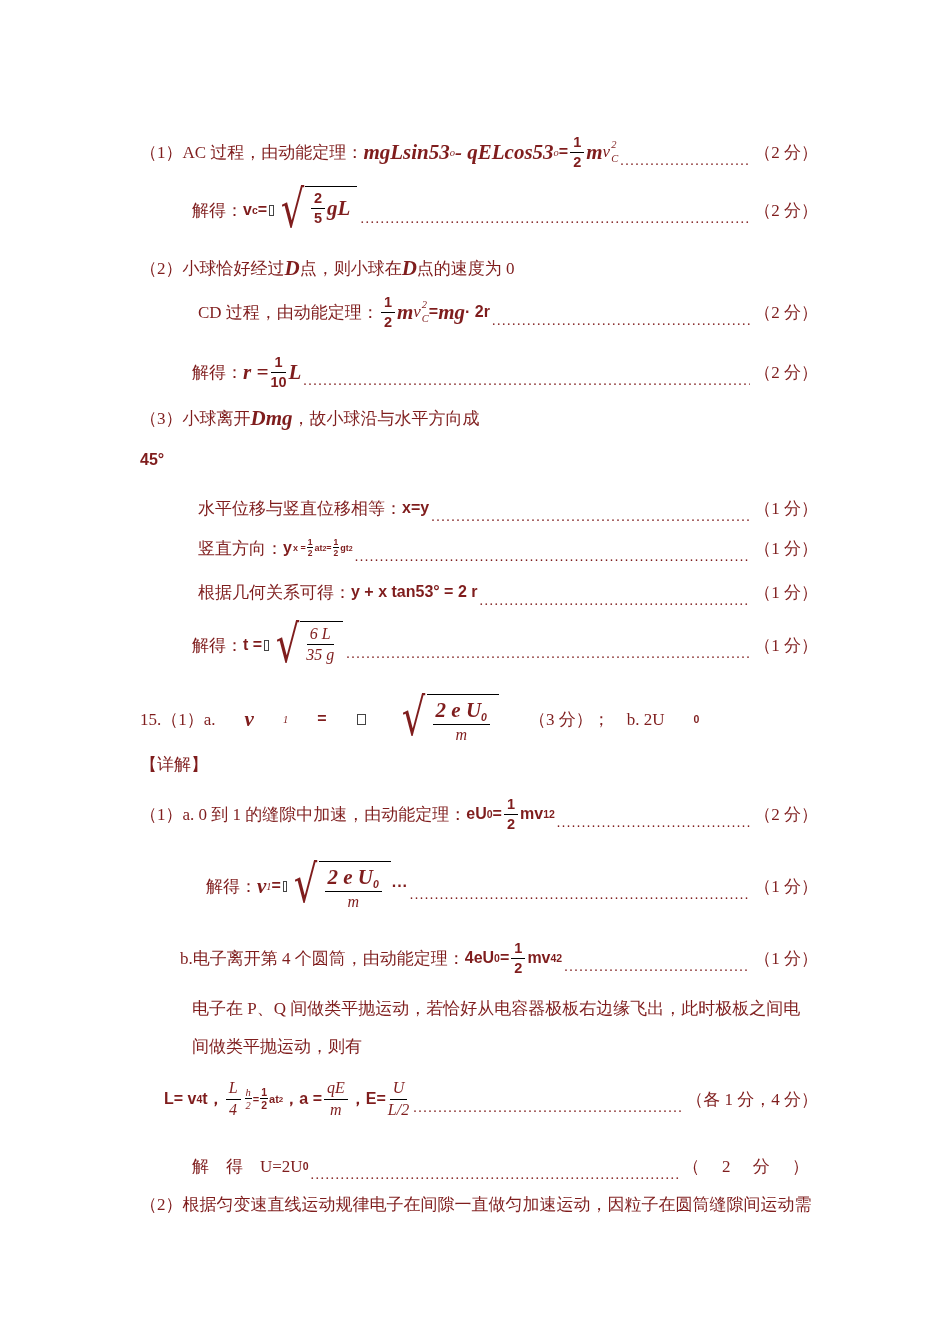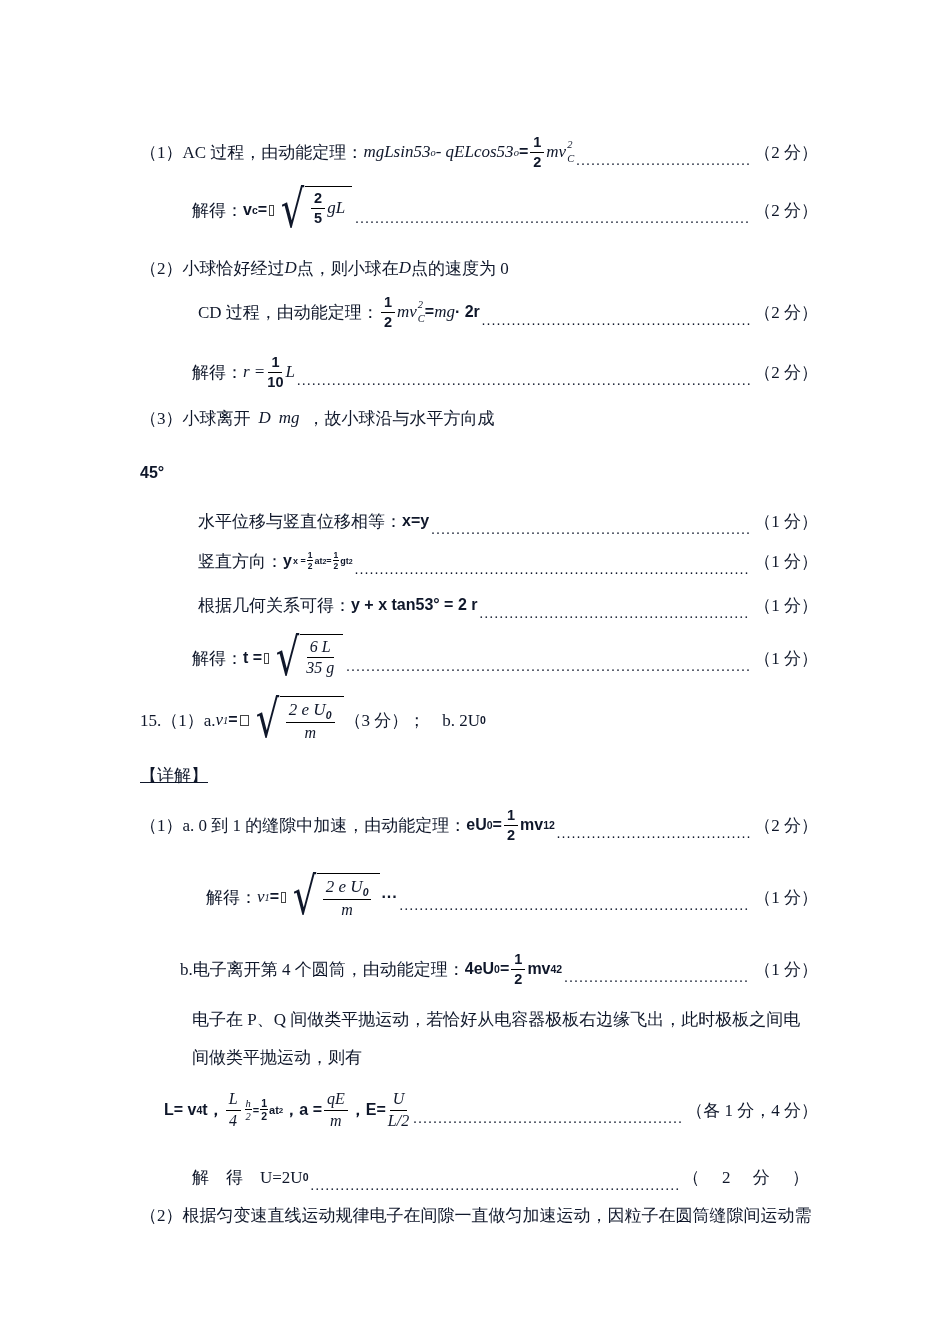--- a/index.html
+++ b/index.html
@@ -19,47 +19,47 @@
     display:flex;
     align-items:center;
     white-space:nowrap;
   }
   
   .l0{margin-top:6px;min-height:52px;}
   .l1{margin-top:0px;min-height:64px;}
   .l2{margin-top:12px;min-height:28px;}
   .l3{margin-top:4px;min-height:52px;}
   .l4{margin-top:8px;min-height:52px;}
-  .l5{margin-top:6px;min-height:28px;gap:8px;}
-  .l6{margin-top:27px;min-height:28px;}
+  .l5{margin-top:6px;min-height:28px;}
+  .l6{margin-top:14px;min-height:28px;}
   .l7{margin-top:20px;min-height:28px;}
   .l8{margin-top:8px;min-height:36px;}
   .l9{margin-top:12px;min-height:28px;}
   .l10{margin-top:8px;min-height:62px;}
-  .l11{min-height:62px;}
-  .l12{margin-top:10px;min-height:28px;text-decoration:underline;}
+  .l11{margin-top:12px;min-height:62px;gap:29px;}
+  .l12{margin-top:0;min-height:28px;}
   .l13{margin-top:10px;min-height:52px;}
   .l14{margin-top:14px;min-height:64px;}
   .l15{margin-top:14px;min-height:52px;}
   .l16{margin-top:10px;min-height:28px;}
   .l17{margin-top:10px;min-height:28px;}
   .l18{margin-top:8px;min-height:62px;}
   .l19{margin-top:22px;min-height:28px;}
   .l20{margin-top:10px;min-height:28px;}
   
   .ind0{padding-left:0;}
   .ind1{padding-left:24px;}
   .ind2{padding-left:40px;}
   .ind3{padding-left:52px;}
   .ind4{padding-left:58px;}
   .ind5{padding-left:66px;}
   
   .t-cn{font-family:"Liberation Serif",serif;}
   .t-s{font-family:"Liberation Sans",sans-serif;font-weight:600;font-size:16px;}
-  .t-m{font-family:"Liberation Serif",serif;font-style:italic;font-size:17px;}
+  .t-m{font-family:"Liberation Serif",serif;font-style:italic;font-size:21px;font-weight:bold;}
   .t-sub{font-size:10.5px;vertical-align:-4px;font-family:"Liberation Sans",sans-serif;font-weight:600;}
   .t-sup{font-size:10.5px;vertical-align:7px;font-family:"Liberation Sans",sans-serif;font-weight:600;}
   .t-sup.it,.t-sub.it{font-family:"Liberation Serif",serif;font-style:italic;font-weight:400;}
   
   .frac{display:inline-flex;flex-direction:column;align-items:center;vertical-align:middle;
         font-size:14.5px;line-height:1.15;margin:0 2px;font-family:"Liberation Sans",sans-serif;font-weight:600;}
   .frac .n{border-bottom:1.4px solid #000;padding:0 3px 1px 3px;display:block;text-align:center;}
   .frac .d{padding-top:1px;display:block;text-align:center;}
   .frac.it{font-family:"Liberation Serif",serif;font-style:italic;font-weight:400;font-size:16px;}
   
@@ -88,21 +88,21 @@
   .dots{flex:1 1 auto;overflow:hidden;min-width:10px;margin:0 4px 0 2px;position:relative;top:6px;height:16px;}
   .dots::after{content:"...................................................................................................................................................................................................";
       font-size:14px;letter-spacing:1.5px;font-family:"Liberation Serif",serif;}
   
   .score{white-space:nowrap;font-family:"Liberation Serif",serif;}
   .score.wide{letter-spacing:9px;}
 </style>
 </head>
 <body>
 
-<div class="page" id="page" style="background: rgb(255, 255, 255); color: #0f172a;">
+<div class="page" id="page" style="background: rgb(255, 255, 255); color: #7f1d1d;">
     <div class="line l0 ind0">
       <span class="t-cn">（1）AC 过程，由动能定理：</span>
       <span class="t-m">mgLsin53</span>
       <span class="t-sup it">o</span>
       <span class="t-m">- qELcos53</span>
       <span class="t-sup it">o</span>
       <span class="t-s">= </span>
       <span class="frac">
         <span class="n">1</span>
         <span class="d">2</span>

